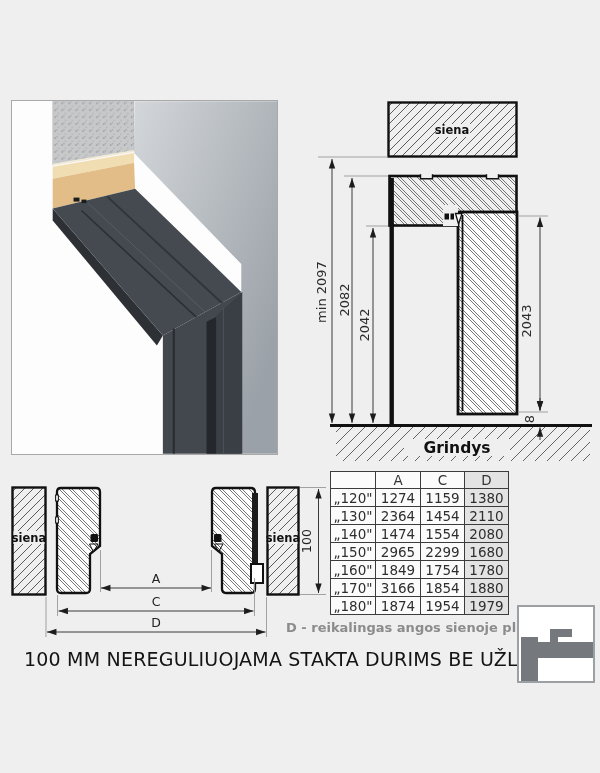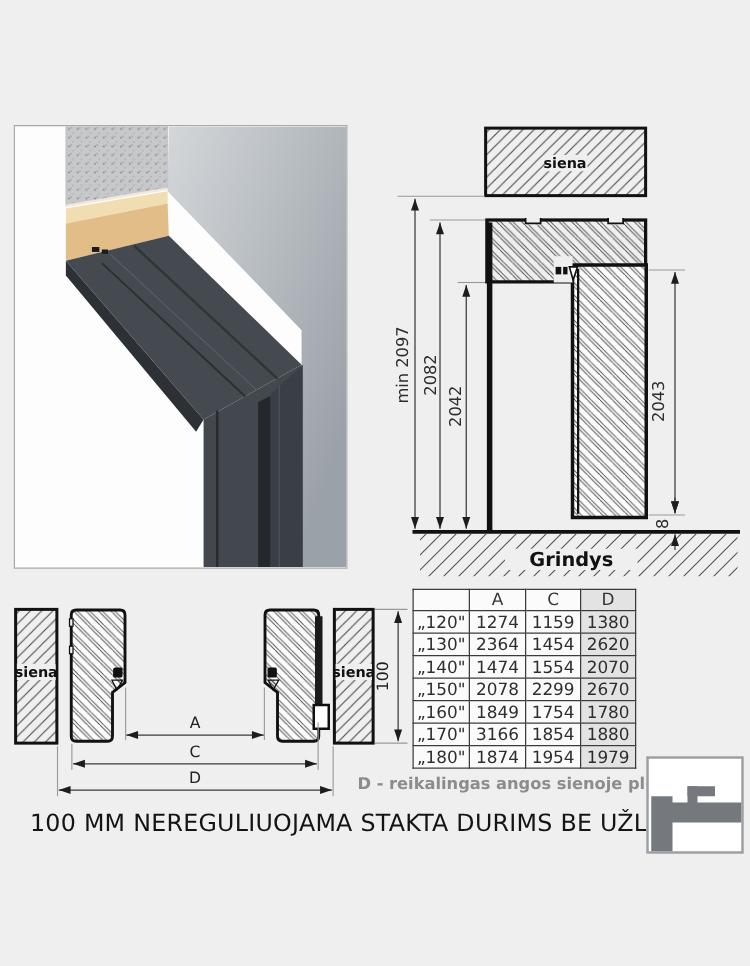--- a/index.html
+++ b/index.html
@@ -229,33 +229,33 @@
   <tr>
     <td>„120"</td>
     <td>1274</td>
     <td>1159</td>
     <td class="shade">1380</td>
   </tr>
   <tr>
     <td>„130"</td>
     <td>2364</td>
     <td>1454</td>
-    <td class="shade">2620</td>
+    <td class="shade">2110</td>
   </tr>
   <tr>
     <td>„140"</td>
     <td>1474</td>
     <td>1554</td>
-    <td class="shade">2070</td>
+    <td class="shade">2080</td>
   </tr>
   <tr>
     <td>„150"</td>
-    <td>2078</td>
+    <td>2965</td>
     <td>2299</td>
-    <td class="shade">2670</td>
+    <td class="shade">1680</td>
   </tr>
   <tr>
     <td>„160"</td>
     <td>1849</td>
     <td>1754</td>
     <td class="shade">1780</td>
   </tr>
   <tr>
     <td>„170"</td>
     <td>3166</td>

